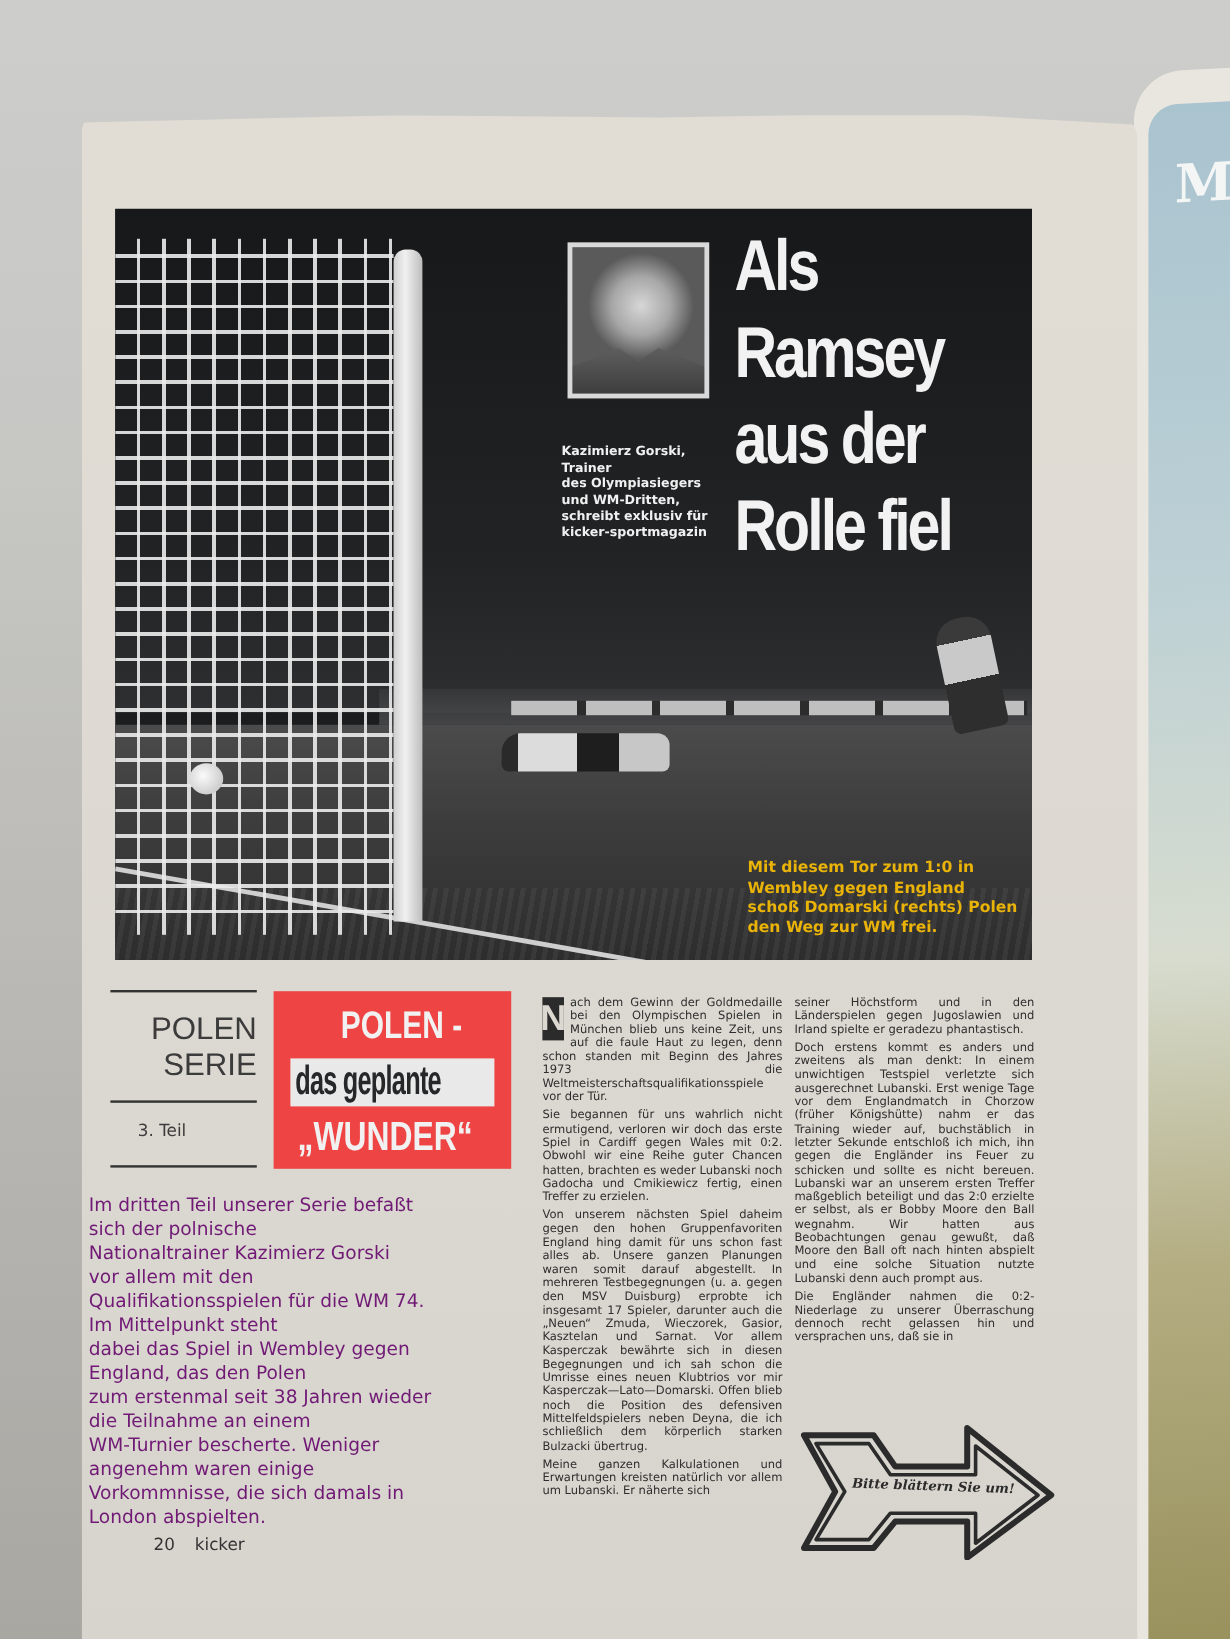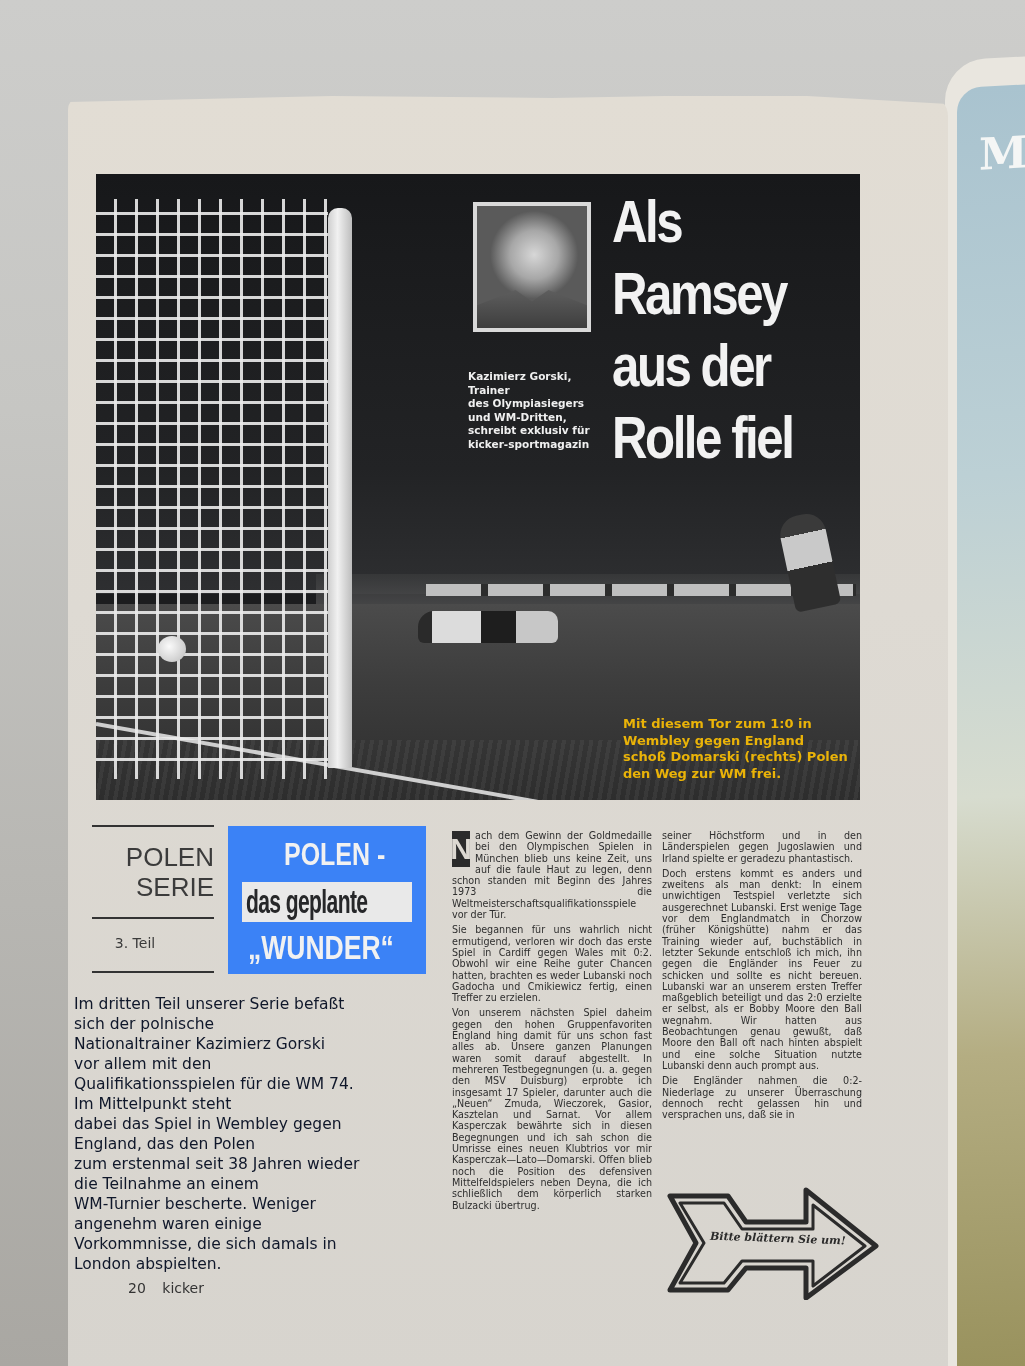--- a/index.html
+++ b/index.html
@@ -126,33 +126,33 @@
   .series-label {
     position: absolute; left: 92px; top: 842px; width: 122px; text-align: right;
     font-family: "Liberation Sans", sans-serif; font-size: 26px; line-height: 30px; color: #3b3b3b;
   }
   .series-part {
     position: absolute; left: 76px; top: 935px; width: 118px; text-align: center;
     font-size: 14px; color: #3b3b3b;
   }
   .title-box {
     position: absolute; left: 228px; top: 826px; width: 198px; height: 148px;
-    background: #3b82f6;
+    background: #ef4444;
   }
   .title-line {
     position: absolute; font-family: "Liberation Sans", sans-serif; font-weight: bold;
     white-space: nowrap; transform-origin: left top;
   }
   .t1 { left: 56px; top: 10px; color: #f1f1f1; font-size: 32px; transform: scaleX(.78); }
   .t2-bg { position: absolute; left: 14px; top: 56px; width: 170px; height: 40px; background: #e9e9e9; }
   .t2 { left: 18px; top: 56px; color: #262729; font-size: 34px; transform: scaleX(.62); letter-spacing: -1px; }
   .t3 { left: 20px; top: 102px; color: #f1f1f1; font-size: 34px; transform: scaleX(.78); }
   .intro {
     position: absolute; left: 74px; top: 994px; width: 340px;
-    font-family: "DejaVu Sans", sans-serif; font-size: 15.5px; line-height: 20px; color: #0f172a;
+    font-family: "DejaVu Sans", sans-serif; font-size: 15.5px; line-height: 20px; color: #701a75;
   }
   .intro div { white-space: nowrap; }
   .footer {
     position: absolute; left: 128px; top: 1280px; font-size: 14px; color: #333;
   }
   .footer span + span { margin-left: 12px; }
   
   .col {
     position: absolute; top: 830px; width: 200px;
     font-family: "DejaVu Sans", sans-serif; font-size: 9.6px; line-height: 11.3px; color: #2e2e2e;
@@ -263,20 +263,21 @@
 </div>
 
 <div class="col col1">
   <p>
     <span class="dropcap">
         <span>N</span>
       </span><span>ach dem Gewinn der Goldmedaille bei den Olympischen Spielen in München blieb uns keine Zeit, uns auf die faule Haut zu legen, denn schon standen mit Beginn des Jahres 1973 die Weltmeisterschaftsqualifikationsspiele vor der Tür.</span>
   </p>
   <p>Sie begannen für uns wahrlich nicht ermutigend, verloren wir doch das erste Spiel in Cardiff gegen Wales mit 0:2. Obwohl wir eine Reihe guter Chancen hatten, brachten es weder Lubanski noch Gadocha und Cmikiewicz fertig, einen Treffer zu erzielen.</p>
   <p>Von unserem nächsten Spiel daheim gegen den hohen Gruppenfavoriten England hing damit für uns schon fast alles ab. Unsere ganzen Planungen waren somit darauf abgestellt. In mehreren Testbegegnungen (u. a. gegen den MSV Duisburg) erprobte ich insgesamt 17 Spieler, darunter auch die „Neuen“ Zmuda, Wieczorek, Gasior, Kasztelan und Sarnat. Vor allem Kasperczak bewährte sich in diesen Begegnungen und ich sah schon die Umrisse eines neuen Klubtrios vor mir Kasperczak—Lato—Domarski. Offen blieb noch die Position des defensiven Mittelfeldspielers neben Deyna, die ich schließlich dem körperlich starken Bulzacki übertrug.</p>
+  <p>Meine ganzen Kalkulationen und Erwartungen kreisten natürlich vor allem um Lubanski. Er näherte sich</p>
 </div>
 
 <div class="col col2">
   <p>seiner Höchstform und in den Länderspielen gegen Jugoslawien und Irland spielte er geradezu phantastisch.</p>
   <p>Doch erstens kommt es anders und zweitens als man denkt: In einem unwichtigen Testspiel verletzte sich ausgerechnet Lubanski. Erst wenige Tage vor dem Englandmatch in Chorzow (früher Königshütte) nahm er das Training wieder auf, buchstäblich in letzter Sekunde entschloß ich mich, ihn gegen die Engländer ins Feuer zu schicken und sollte es nicht bereuen. Lubanski war an unserem ersten Treffer maßgeblich beteiligt und das 2:0 erzielte er selbst, als er Bobby Moore den Ball wegnahm. Wir hatten aus Beobachtungen genau gewußt, daß Moore den Ball oft nach hinten abspielt und eine solche Situation nutzte Lubanski denn auch prompt aus.</p>
   <p>Die Engländer nahmen die 0:2-Niederlage zu unserer Überraschung dennoch recht gelassen hin und versprachen uns, daß sie in</p>
 </div>
 
 <div class="arrow-wrap">
   <svg width="214" height="114" viewBox="0 0 214 114">

